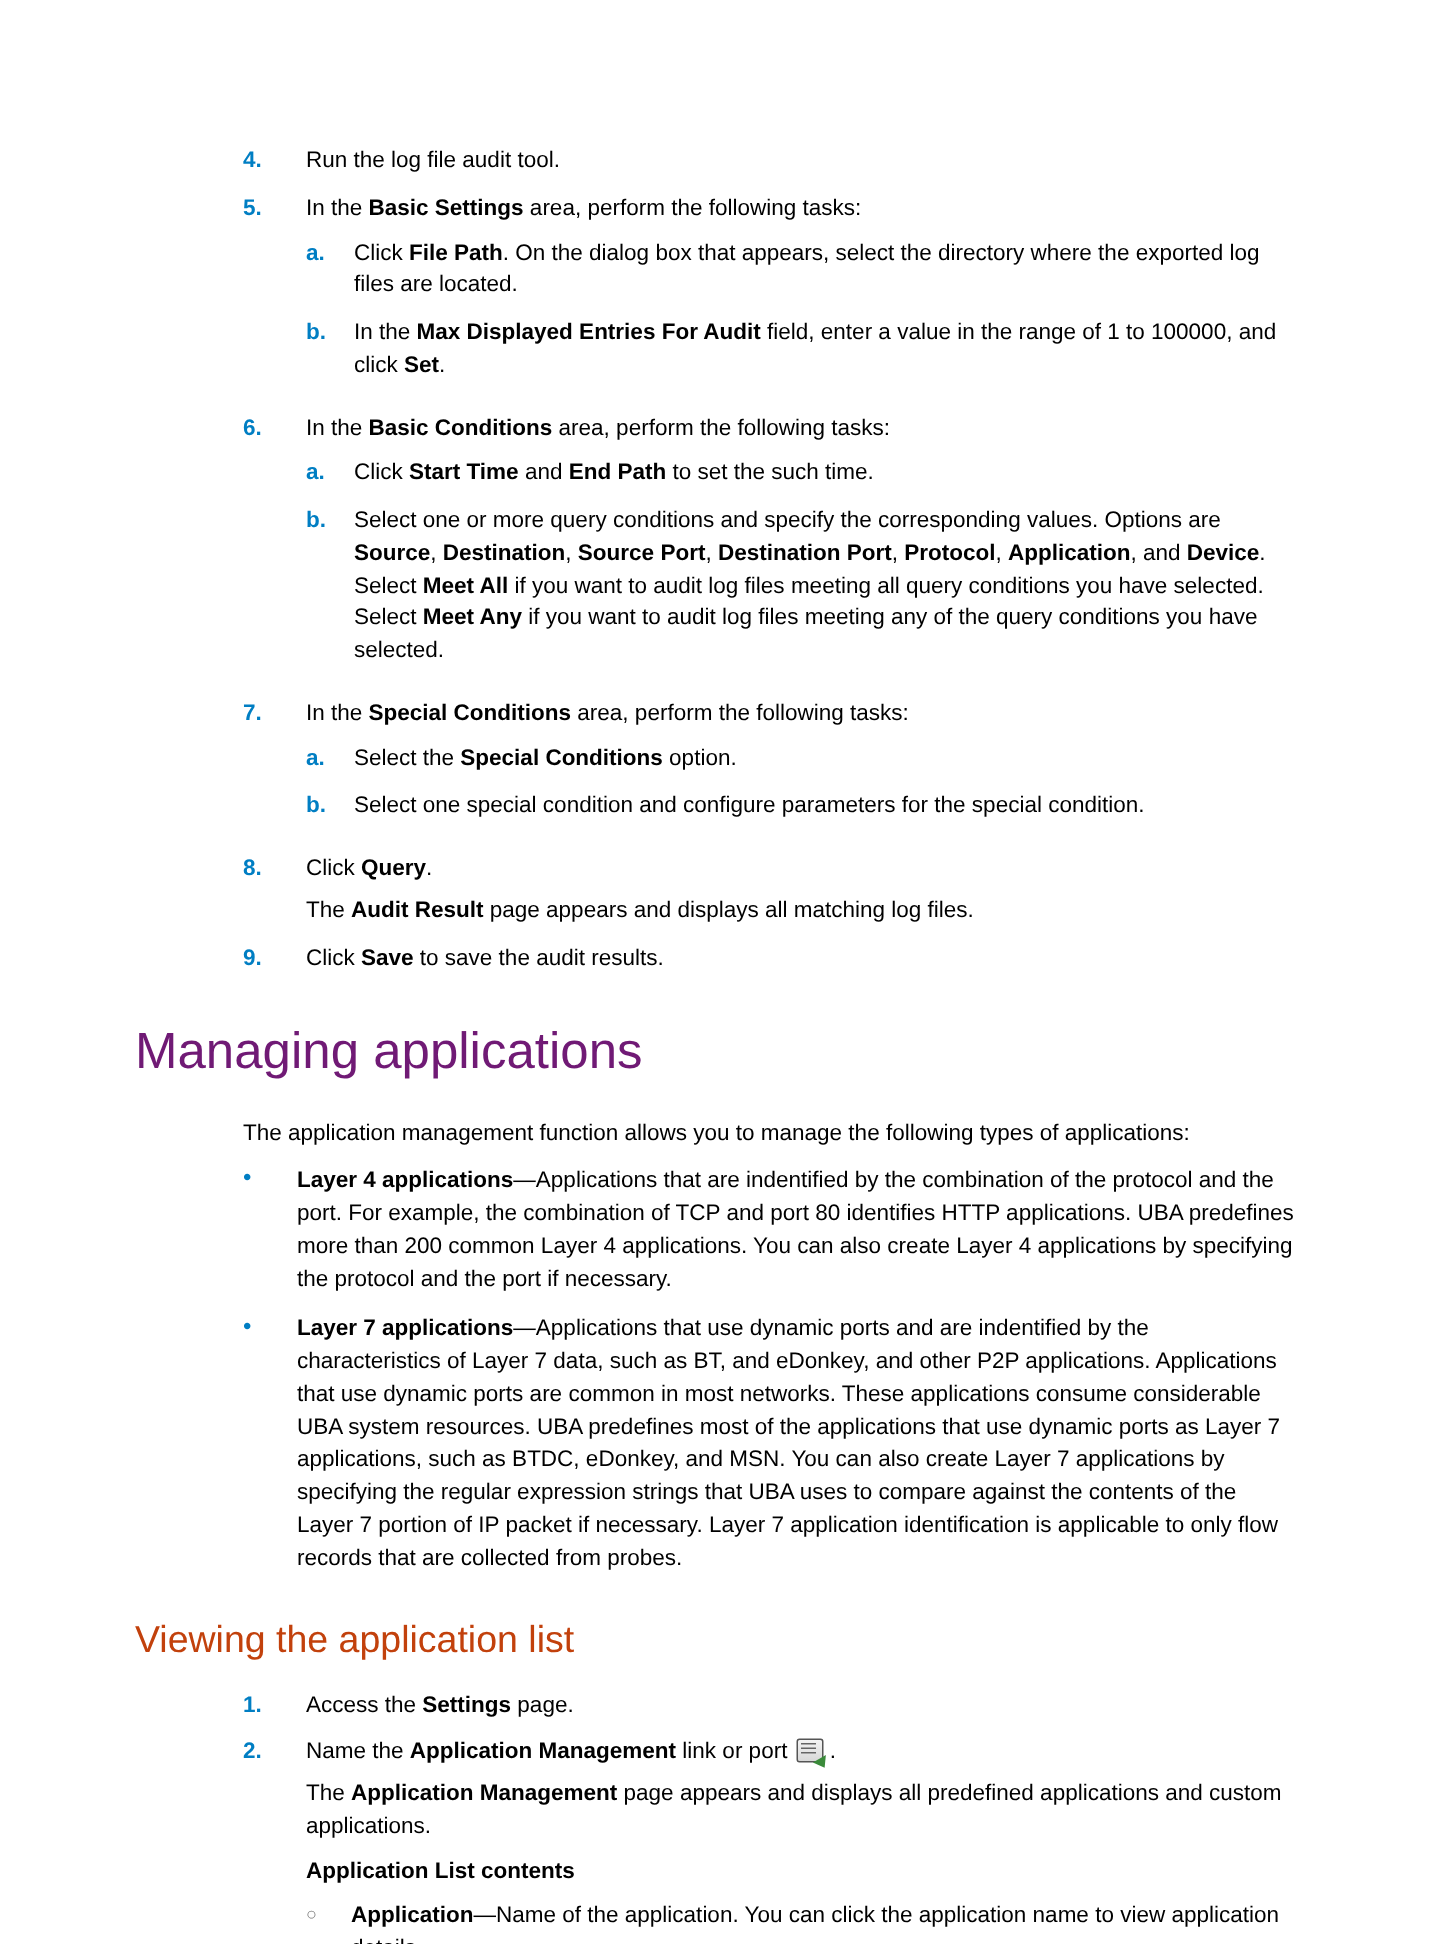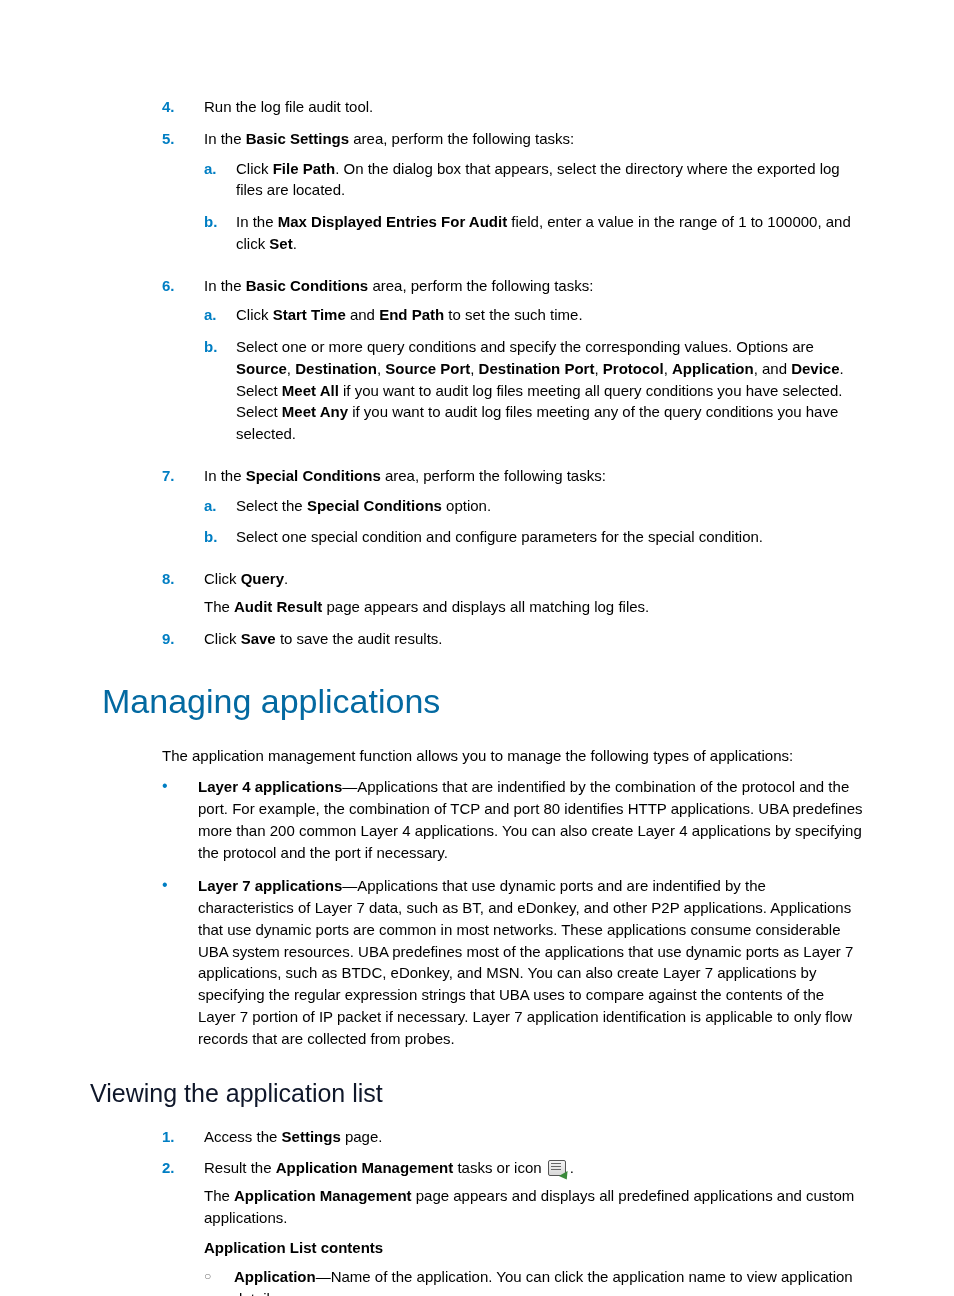--- a/index.html
+++ b/index.html
@@ -12,27 +12,27 @@
     line-height: 1.45;
   }
   .page {
     width: 954px;
     min-height: 1296px;
     box-sizing: border-box;
     padding: 96px 90px 40px 90px;
     position: relative;
   }
   .h1 {
-    color: #0369a1;
+    color: #701a75;
     font-size: 34px;
     font-weight: 400;
-    margin: 28px 0 18px 12px;
+    margin: 28px 0 18px 0;
   }
   .h2 {
-    color: #0f172a;
+    color: #c2410c;
     font-size: 25px;
     font-weight: 400;
     margin: 26px 0 14px 0;
   }
   .ol-num, .ol-alpha, .ul-bullet, .ul-circ {
     list-style: none;
     padding: 0;
     margin: 0;
   }
   .ol-num > li {
@@ -263,21 +263,21 @@
     <li>
       <span class="marker">1.</span>
       <div class="content">
         <span>Access the </span><span class="bold">Settings</span><span> page.</span>
       </div>
     </li>
     <li>
       <span class="marker">2.</span>
       <div class="content">
         <div>
-          <span>Result the </span><span class="bold">Application Management</span><span> tasks or icon </span><span class="icon-inline"><span class="box"></span><span class="bars"></span><span class="arrow"></span></span><span>.</span>
+          <span>Name the </span><span class="bold">Application Management</span><span> link or port </span><span class="icon-inline"><span class="box"></span><span class="bars"></span><span class="arrow"></span></span><span>.</span>
         </div>
         <div class="sub-para">
           <span>The </span><span class="bold">Application Management</span><span> page appears and displays all predefined applications and custom applications.</span>
         </div>
         <div class="sub-bold-title">Application List contents</div>
         <ul class="ul-circ">
           <li>
             <span class="marker">○</span>
             <div class="content">
               <span class="bold">Application</span><span>—Name of the application. You can click the application name to view application details.</span>

